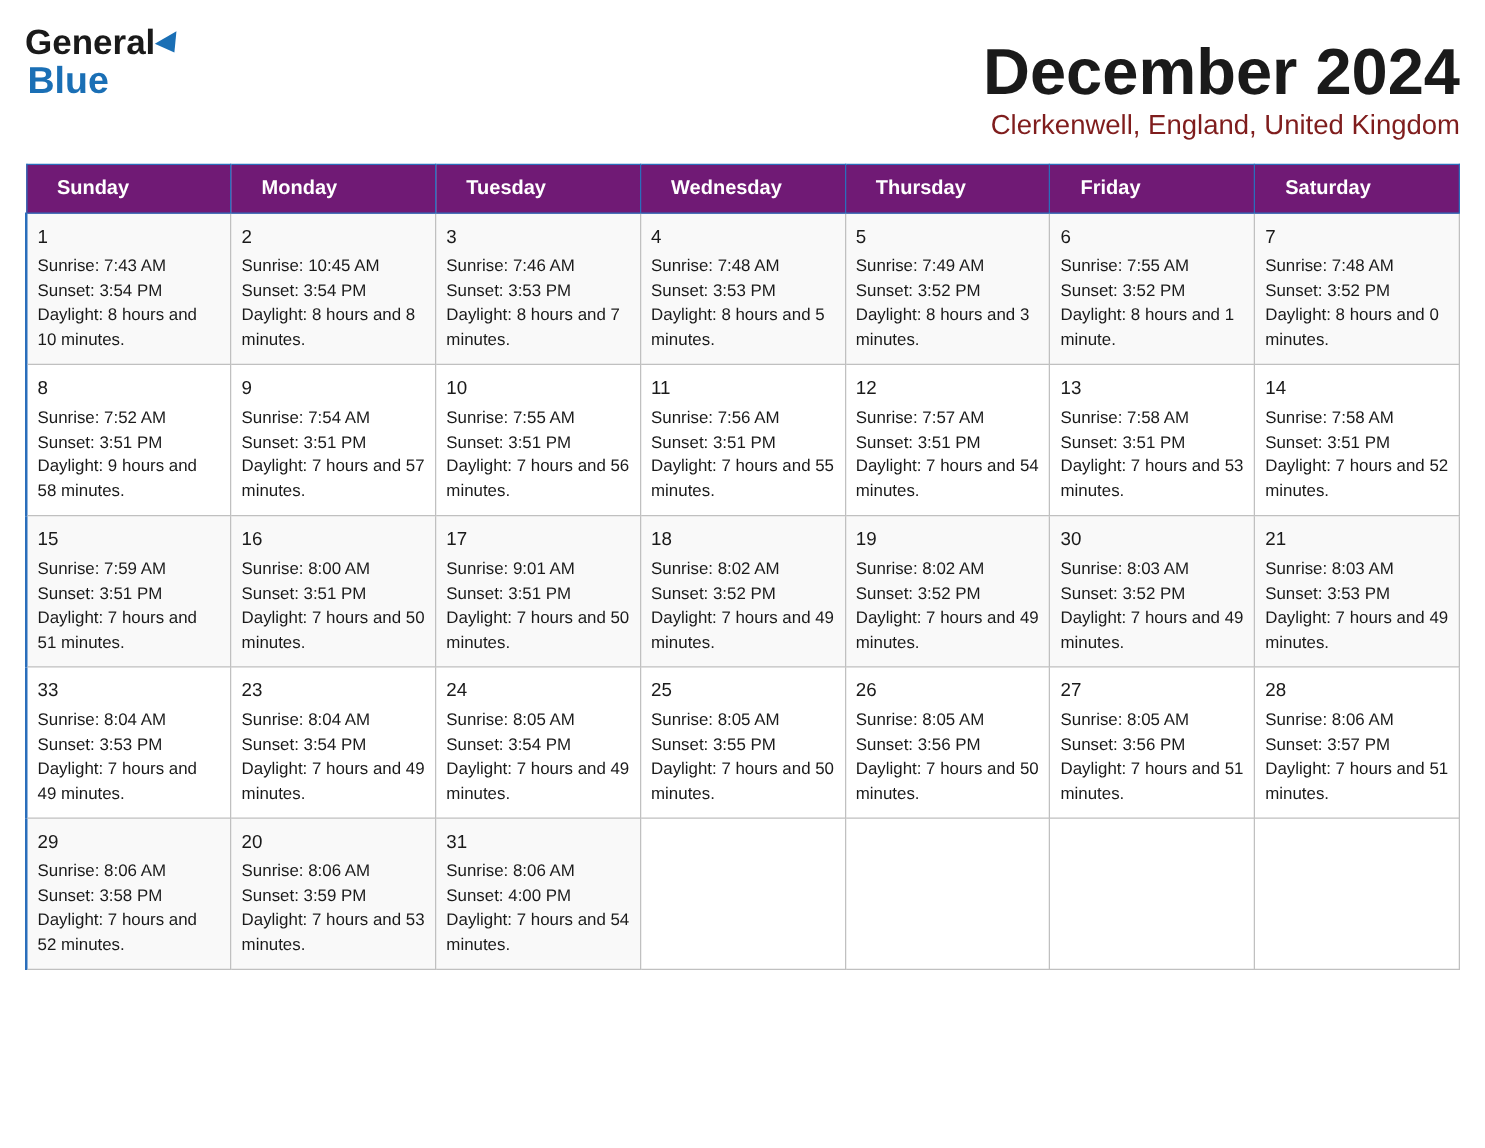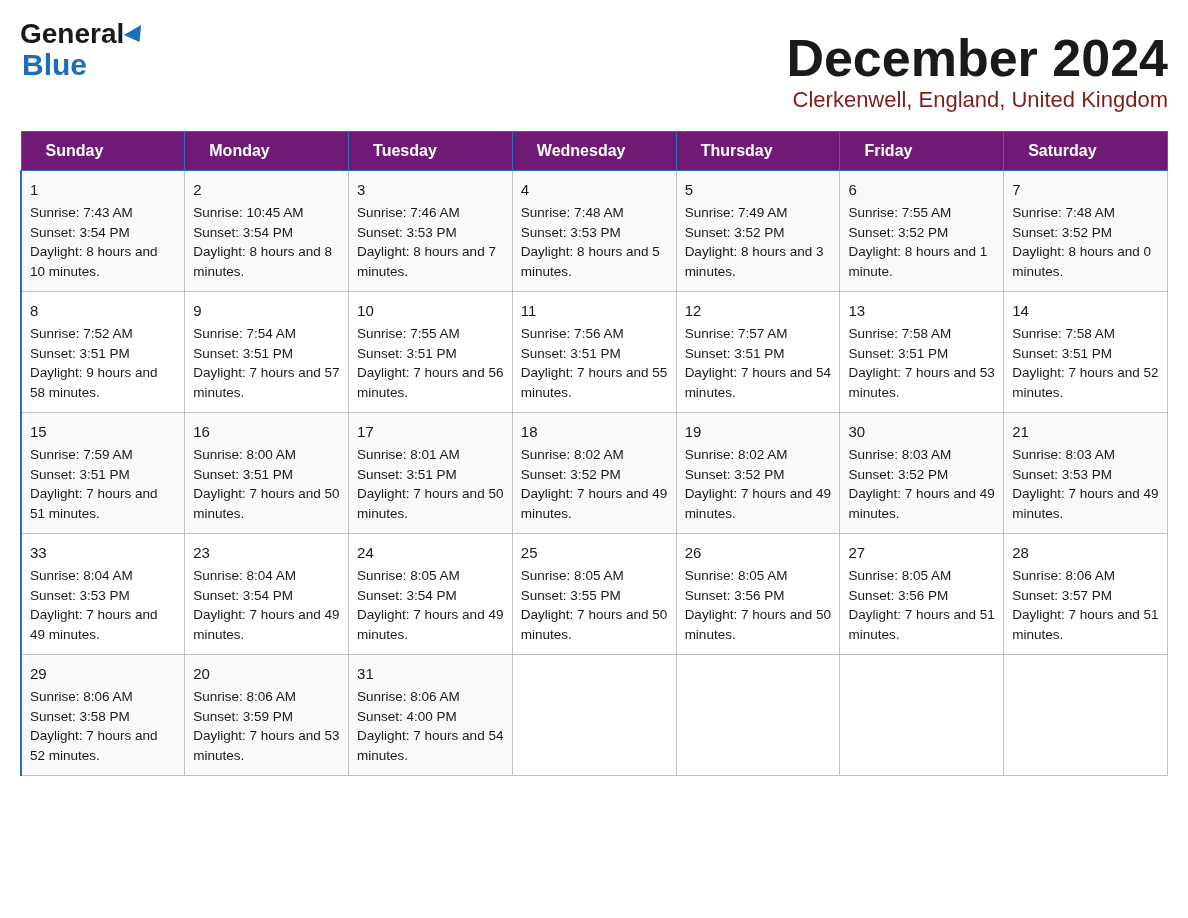--- a/index.html
+++ b/index.html
@@ -146,21 +146,21 @@
         <td><span class="day-num">9</span><span>Sunrise: 7:54 AM</span><br><span>Sunset: 3:51 PM</span><br><span>Daylight: 7 hours and 57 minutes.</span></td>
         <td><span class="day-num">10</span><span>Sunrise: 7:55 AM</span><br><span>Sunset: 3:51 PM</span><br><span>Daylight: 7 hours and 56 minutes.</span></td>
         <td><span class="day-num">11</span><span>Sunrise: 7:56 AM</span><br><span>Sunset: 3:51 PM</span><br><span>Daylight: 7 hours and 55 minutes.</span></td>
         <td><span class="day-num">12</span><span>Sunrise: 7:57 AM</span><br><span>Sunset: 3:51 PM</span><br><span>Daylight: 7 hours and 54 minutes.</span></td>
         <td><span class="day-num">13</span><span>Sunrise: 7:58 AM</span><br><span>Sunset: 3:51 PM</span><br><span>Daylight: 7 hours and 53 minutes.</span></td>
         <td><span class="day-num">14</span><span>Sunrise: 7:58 AM</span><br><span>Sunset: 3:51 PM</span><br><span>Daylight: 7 hours and 52 minutes.</span></td>
       </tr>
       <tr>
         <td><span class="day-num">15</span><span>Sunrise: 7:59 AM</span><br><span>Sunset: 3:51 PM</span><br><span>Daylight: 7 hours and 51 minutes.</span></td>
         <td><span class="day-num">16</span><span>Sunrise: 8:00 AM</span><br><span>Sunset: 3:51 PM</span><br><span>Daylight: 7 hours and 50 minutes.</span></td>
-        <td><span class="day-num">17</span><span>Sunrise: 8:01 AM</span><br><span>Sunset: 3:51 PM</span><br><span>Daylight: 7 hours and 50 minutes.</span></td>
+        <td><span class="day-num">17</span><span>Sunrise: 9:01 AM</span><br><span>Sunset: 3:51 PM</span><br><span>Daylight: 7 hours and 50 minutes.</span></td>
         <td><span class="day-num">18</span><span>Sunrise: 8:02 AM</span><br><span>Sunset: 3:52 PM</span><br><span>Daylight: 7 hours and 49 minutes.</span></td>
         <td><span class="day-num">19</span><span>Sunrise: 8:02 AM</span><br><span>Sunset: 3:52 PM</span><br><span>Daylight: 7 hours and 49 minutes.</span></td>
         <td><span class="day-num">30</span><span>Sunrise: 8:03 AM</span><br><span>Sunset: 3:52 PM</span><br><span>Daylight: 7 hours and 49 minutes.</span></td>
         <td><span class="day-num">21</span><span>Sunrise: 8:03 AM</span><br><span>Sunset: 3:53 PM</span><br><span>Daylight: 7 hours and 49 minutes.</span></td>
       </tr>
       <tr>
         <td><span class="day-num">33</span><span>Sunrise: 8:04 AM</span><br><span>Sunset: 3:53 PM</span><br><span>Daylight: 7 hours and 49 minutes.</span></td>
         <td><span class="day-num">23</span><span>Sunrise: 8:04 AM</span><br><span>Sunset: 3:54 PM</span><br><span>Daylight: 7 hours and 49 minutes.</span></td>
         <td><span class="day-num">24</span><span>Sunrise: 8:05 AM</span><br><span>Sunset: 3:54 PM</span><br><span>Daylight: 7 hours and 49 minutes.</span></td>
         <td><span class="day-num">25</span><span>Sunrise: 8:05 AM</span><br><span>Sunset: 3:55 PM</span><br><span>Daylight: 7 hours and 50 minutes.</span></td>

